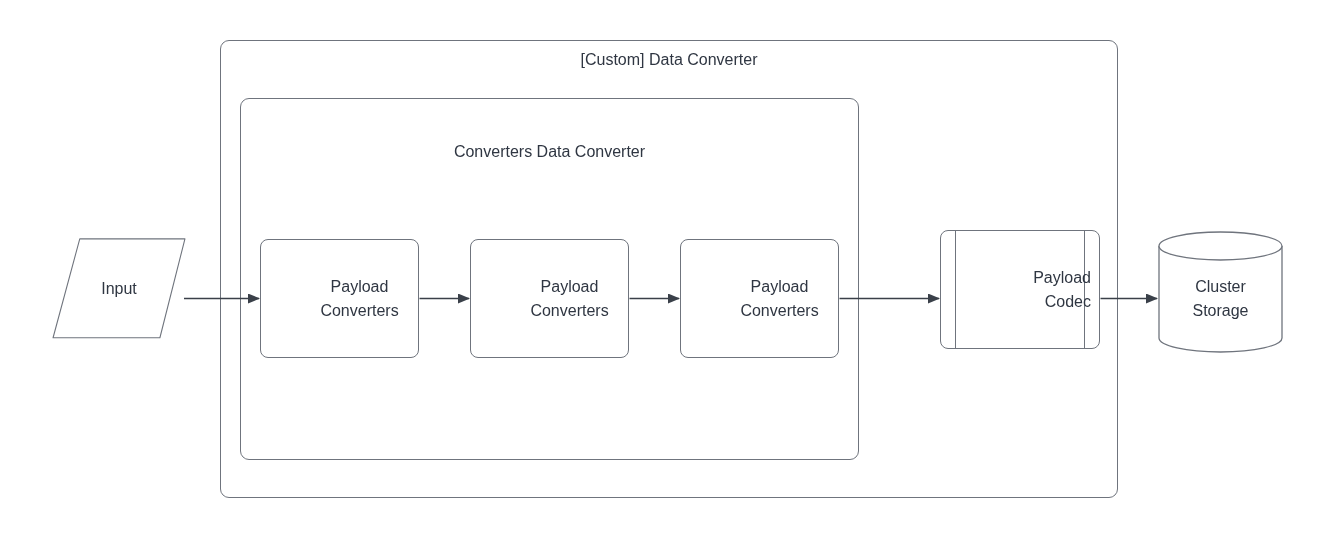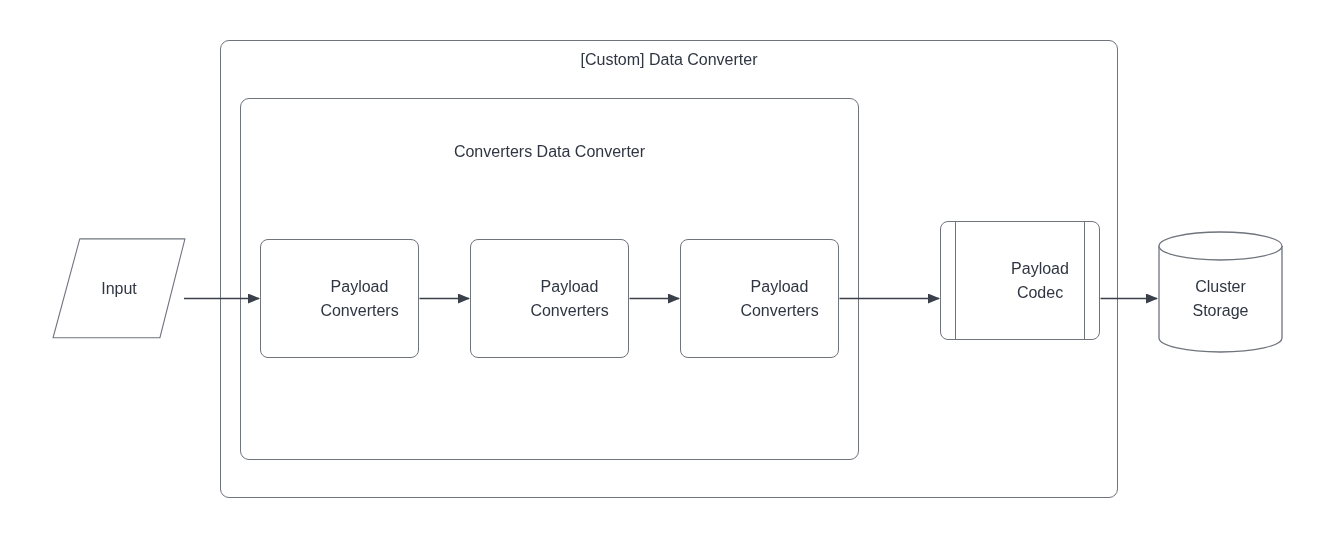--- a/index.html
+++ b/index.html
@@ -114,21 +114,21 @@
   </div>
 
   <div class="node box" style="left:470px;top:239px;width:159px;height:119px;">
     <div class="node-label">Payload Converters</div>
   </div>
 
   <div class="node box" style="left:680px;top:239px;width:159px;height:119px;">
     <div class="node-label">Payload Converters</div>
   </div>
 
-  <div class="node box" style="left:940px;top:221px;width:160px;height:119px;">
+  <div class="node box" style="left:940px;top:230px;width:160px;height:119px;text-align:right;">
     <div class="codec-bar left"></div>
     <div class="codec-bar right"></div>
     <div class="node-label">Payload Codec</div>
   </div>
 
   <div class="node" style="left:1158px;top:231px;width:125px;height:123px;">
     <svg class="shape-svg" viewBox="0 0 125 123">
       <path d="M1,15 L1,107 A61.5,14 0 0 0 124,107 L124,15"></path>
       <ellipse cx="62.5" cy="15" rx="61.5" ry="14"></ellipse>
     </svg>

